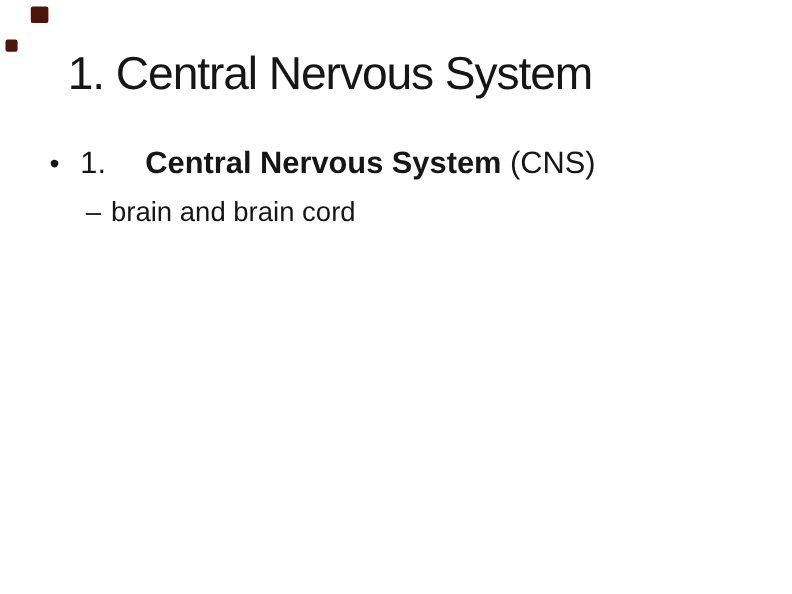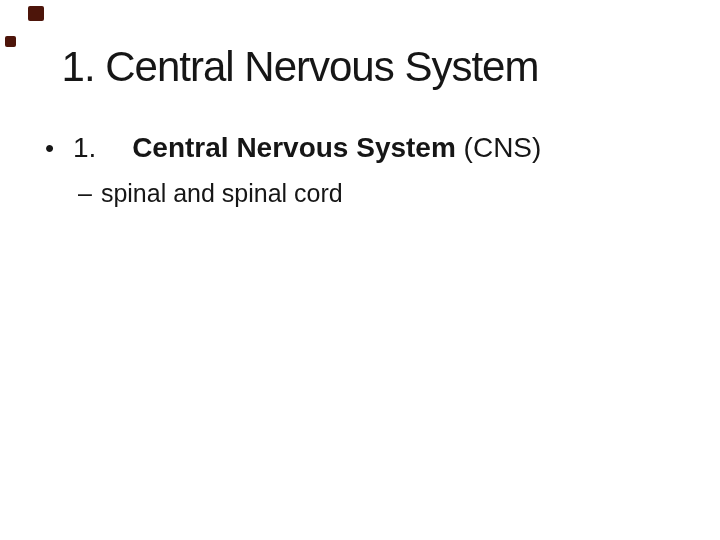--- a/index.html
+++ b/index.html
@@ -94,16 +94,16 @@
 
   <h1 class="slide-title" style="color: rgb(22, 22, 22);">1. Central Nervous System</h1>
 
   <div class="bullet-line" style="color: rgb(22, 22, 22);">
     <span class="marker">•</span>
     <span class="text"><span>1. </span><span class="emphasis">Central Nervous System</span><span> (CNS)</span></span>
   </div>
 
   <div class="sub-bullet-line" style="color: rgb(22, 22, 22);">
     <span class="marker">–</span>
-    <span class="text">spinal and spinal cord</span>
+    <span class="text">brain and brain cord</span>
   </div>
 
 </div>
 
 </body></html>

